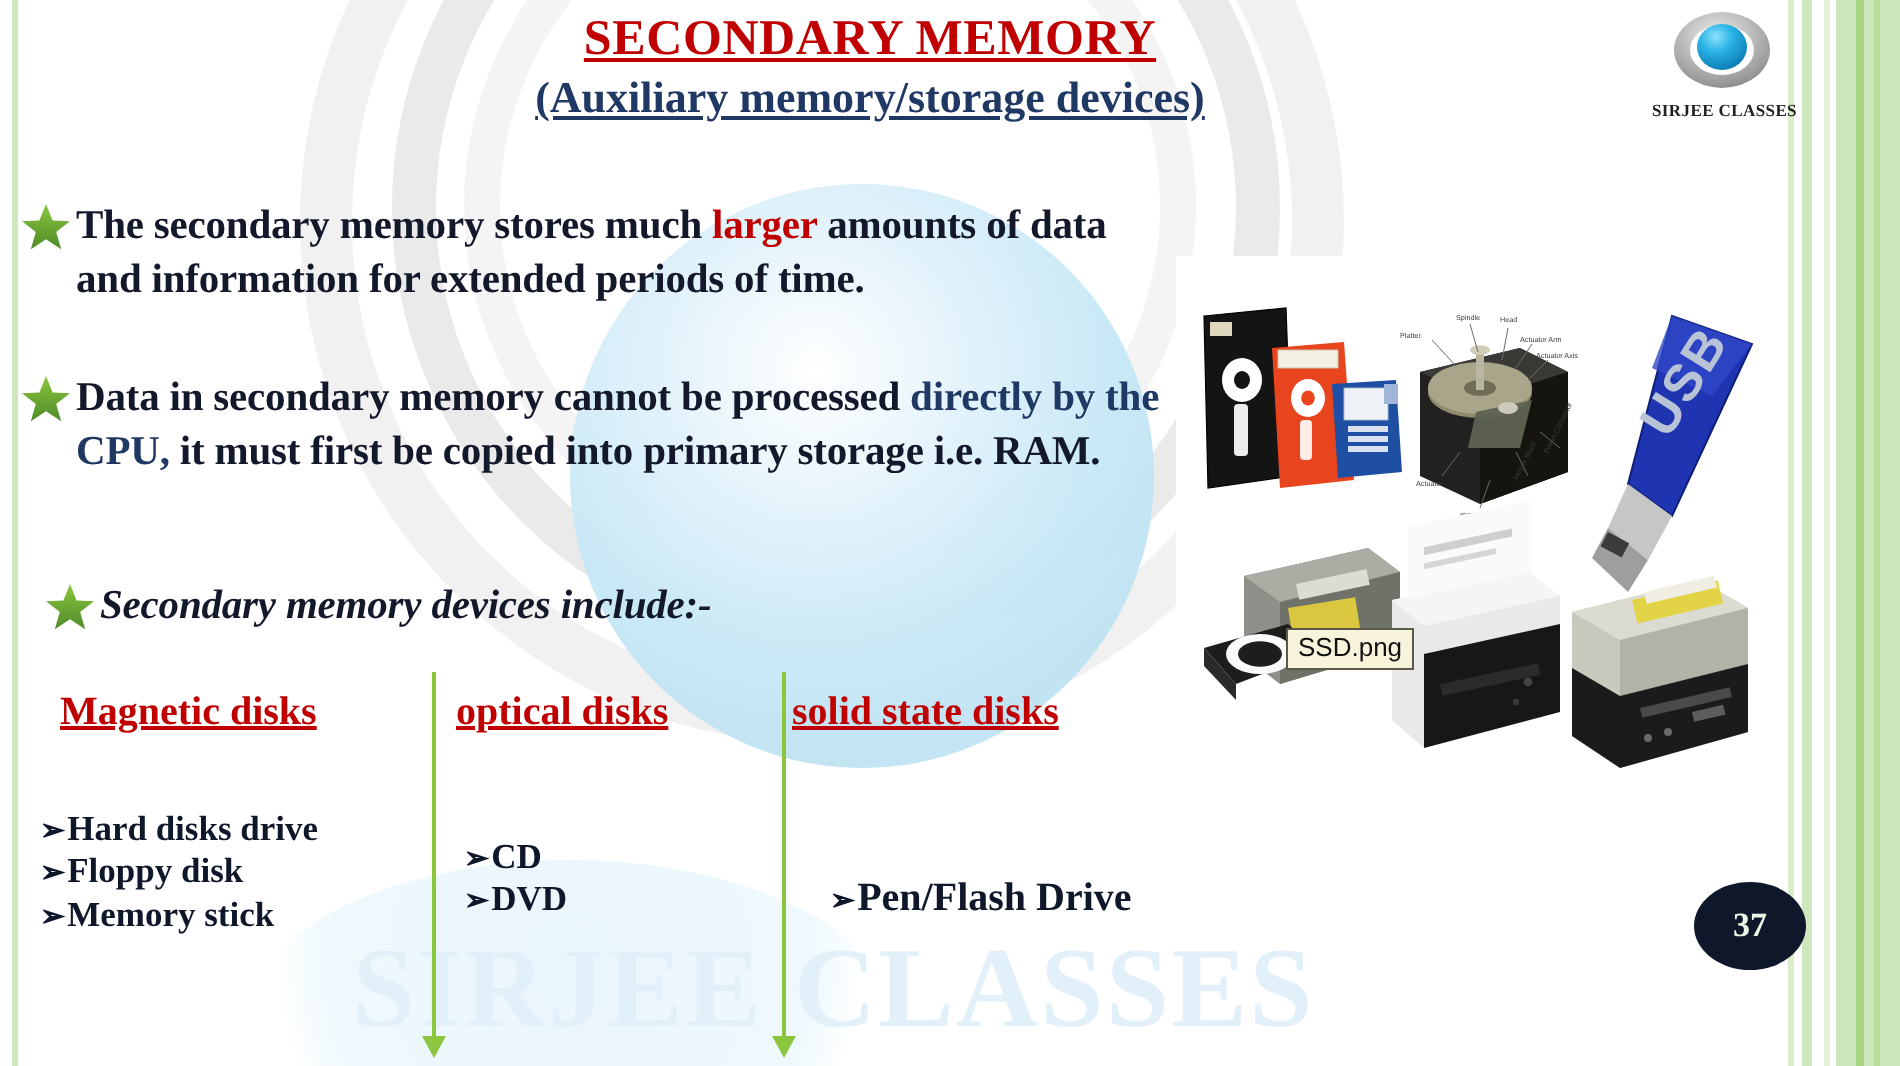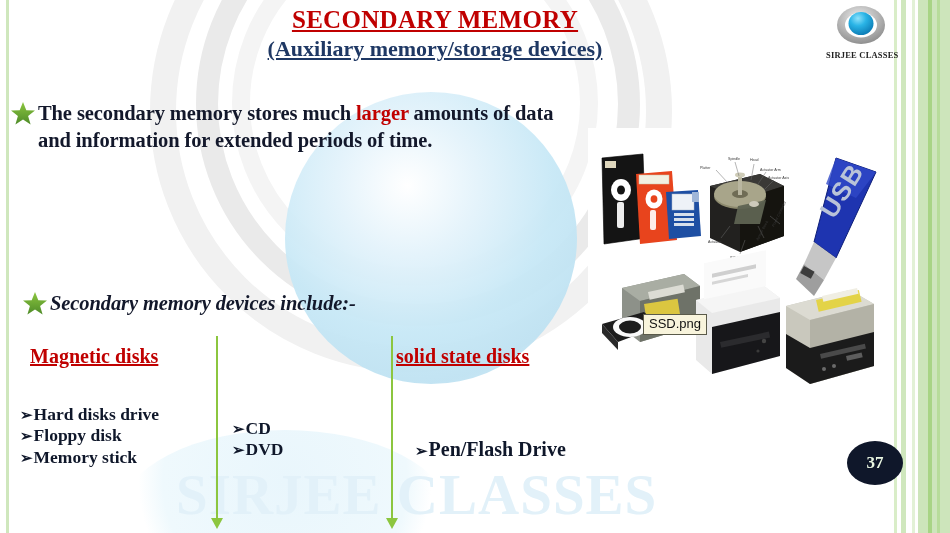--- a/index.html
+++ b/index.html
@@ -195,31 +195,40 @@
             <stop offset="0%" stop-color="#8cc63f"></stop>
             <stop offset="100%" stop-color="#4e8b28"></stop>
           </linearGradient>
         </defs>
         <polygon points="13,1 16.3,9.3 25,9.6 18.1,15 20.6,23.6 13,18.6 5.4,23.6 7.9,15 1,9.6 9.7,9.3" fill="url(#stg)"></polygon>
       </svg>
     </span>
     <span class="btext" id="bt1"><span>The secondary memory stores much </span><span class="red">larger</span><span> amounts of data and information for extended periods of time.</span></span>
   </div>
 
+  <div class="bullet b2">
+    <span class="star">
+      <svg width="26" height="26" viewBox="0 0 26 26">
+        <polygon points="13,1 16.3,9.3 25,9.6 18.1,15 20.6,23.6 13,18.6 5.4,23.6 7.9,15 1,9.6 9.7,9.3" fill="url(#stg)"></polygon>
+      </svg>
+    </span>
+    <span class="btext" id="bt2"><span>Data in secondary memory cannot be processed </span><span class="navy">directly by the CPU,</span><span> it must first be copied into primary storage i.e. RAM.</span></span>
+  </div>
 
   <div class="bullet b3">
     <span class="star">
       <svg width="26" height="26" viewBox="0 0 26 26">
         <polygon points="13,1 16.3,9.3 25,9.6 18.1,15 20.6,23.6 13,18.6 5.4,23.6 7.9,15 1,9.6 9.7,9.3" fill="url(#stg)"></polygon>
       </svg>
     </span>
     <span class="btext" id="bt3"><span>Secondary memory devices include:-</span></span>
   </div>
 
   <div class="col-head ch1">Magnetic disks</div>
+  <div class="col-head ch2">optical disks</div>
   <div class="col-head ch3">solid state disks</div>
 
   <div class="divider d1"></div>
   <div class="divider d2"></div>
   <div class="arrowhead a1"></div>
   <div class="arrowhead a2"></div>
 
   <div class="itemlist l1" id="list1">
       <div><span class="arrow">➢</span><span>Hard disks drive</span></div>
       <div><span class="arrow">➢</span><span>Floppy disk</span></div>

